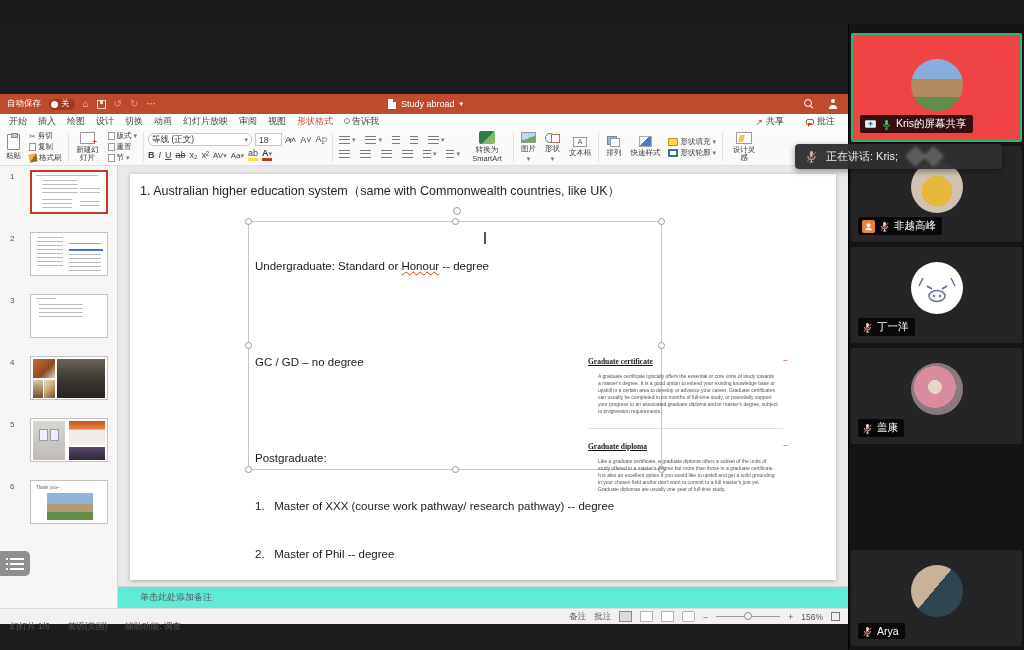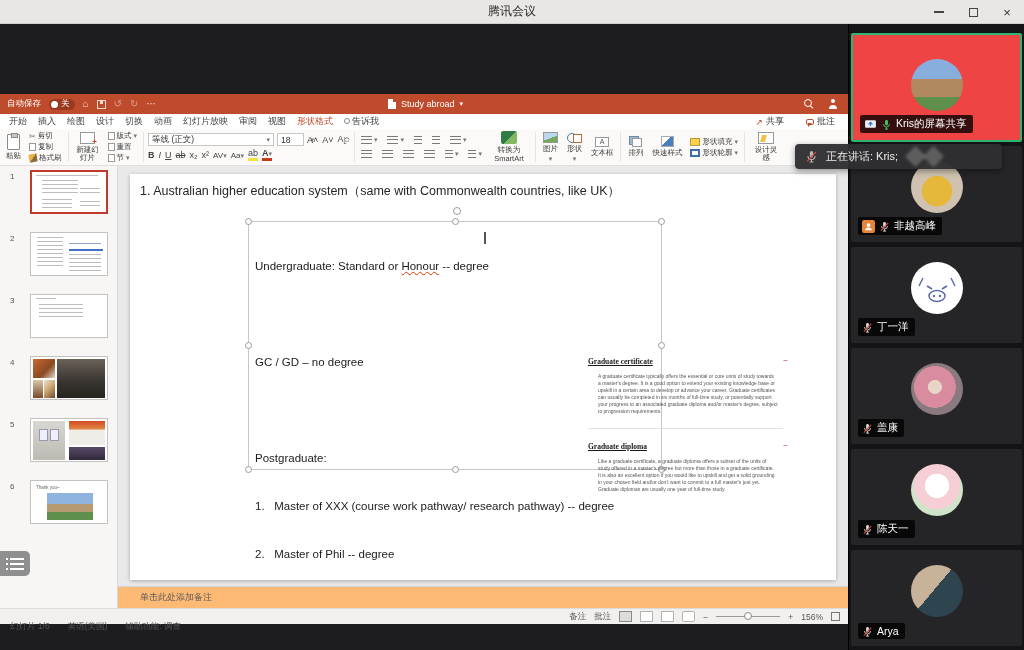--- a/index.html
+++ b/index.html
@@ -121,21 +121,21 @@
   .ibeam { position:absolute; left:354px; top:58px; width:1.5px; height:12px; background:#555; }
   .webclip { position:absolute; left:458px; top:183px; width:200px; }
   .wc-head { display:flex; justify-content:space-between; align-items:flex-start; }
   .wc-title { font-size:7.5px; font-weight:bold; color:#1a1a1a; text-decoration:underline; font-family:"Liberation Serif","DejaVu Serif",serif; }
   .wc-minus { color:#c0392b; font-size:8px; line-height:1; }
   .wc-body { margin:7px 0 0 10px; width:180px; font-size:5px; line-height:7px; color:#555; }
   .wc-hr { margin-top:13px; width:195px; border-top:1px solid #e2e0de; }
   .wc2 { margin-top:13px; }
 
   
-  .notes { position:absolute; left:118px; top:492px; width:730px; height:22px; background:#fdba74;
+  .notes { position:absolute; left:118px; top:492px; width:730px; height:22px; background:#5eead4;
     border-top:1px solid #d6d4d2; display:flex; align-items:center; padding-left:22px; font-size:9px; color:#5a5a5a;text-align:center; }
   .statusbar { position:absolute; left:0; top:514px; width:848px; height:16px; background:#f1f0ef;
     border-top:1px solid #dddbd9; display:flex; align-items:center; font-size:8.5px; color:#555; }
   .status-left { display:flex; gap:18px; padding-left:10px;margin-top:20px; }
   .status-right { margin-left:auto; display:flex; align-items:center; gap:8px; padding-right:8px; }
   .sv { width:13px; height:11px; border:1px solid #b5b3b1; background:#fff; }
   .sv.active { background:#dcdcda; border-color:#8a8a8a; }
   .ztrack { width:64px; height:1px; background:#9a9a9a; position:relative; }
   .zthumb { position:absolute; left:28px; top:-4px; width:8px; height:8px; border-radius:50%; background:#fbfbfb; border:1px solid #8a8a8a; }
   .fit-ic { width:9px; height:9px; border:1px solid #777; }
@@ -163,34 +163,20 @@
   .toast { position:absolute; left:795px; top:144px; width:207px; height:25px; background:rgba(47,47,49,.96);
     border-radius:4px; display:flex; align-items:center; gap:8px; padding:0 10px; color:#ececec; font-size:11px; z-index:30;
     box-shadow:0 2px 6px rgba(0,0,0,.4); }
   .blur-diamond { position:absolute; width:15px; height:15px; background:rgba(150,150,150,.45); transform:rotate(45deg); filter:blur(1.5px); }
 </style>
 </head>
 <body>
 
 <div class="app">
 
-  <div class="titlebar">
-    <span class="title">腾讯会议</span>
-    <div class="win-controls">
-      <div class="win-btn">
-          <span class="icon-min"></span>
-        </div>
-      <div class="win-btn">
-          <span class="icon-restore"></span>
-        </div>
-      <div class="win-btn">
-          <span class="icon-close">×</span>
-        </div>
-    </div>
-  </div>
 
   <div class="desktop">
 
     <div class="ppt">
 
       <div class="ppt-red">
         <div class="qa">
           <span>自动保存</span>
           <span class="autosave-pill">
             <span class="autosave-dot"></span>
@@ -278,21 +264,21 @@
                 <span class="sq-ic"></span>
                 <span>节</span>
                 <span class="caret">▾</span>
               </span>
           </div>
         </div>
         <div class="vsep"></div>
         <div class="rgroup">
           <div class="col" style="gap:3px;">
             <div style="display:flex; gap:3px; align-items:center;">
-              <span class="fontbox" style="width:126px;">
+              <span class="fontbox" style="width:104px;border-radius:6px;">
                   <span>等线 (正文)</span>
                   <span class="caret">▾</span>
                 </span>
               <span class="fontbox" style="width:27px;gap:20px;">
                   <span>18</span>
                   <span class="caret">▾</span>
                 </span>
               <span class="fmt-row">
                   <span>A˄</span>
                   <span>A˅</span>
@@ -632,32 +618,20 @@
         <svg width="11" height="11" viewBox="0 0 24 24">
             <rect x="9" y="2" width="6" height="12" rx="3" fill="#d9d9d9"></rect>
             <path d="M5.5 11a6.5 6.5 0 0 0 13 0" fill="none" stroke="#d9d9d9" stroke-width="2"></path>
             <path d="M12 18v4M8.5 22h7" stroke="#d9d9d9" stroke-width="2"></path>
             <path d="M4 21 20 4" stroke="#d84b3e" stroke-width="2.4"></path>
           </svg>
         <span>盖康</span>
       </div>
     </div>
 
-    <div class="tile" style="top:425px;height:96px;">
-      <div class="avatar av-5"></div>
-      <div class="name-label">
-        <svg width="11" height="11" viewBox="0 0 24 24">
-            <rect x="9" y="2" width="6" height="12" rx="3" fill="#d9d9d9"></rect>
-            <path d="M5.5 11a6.5 6.5 0 0 0 13 0" fill="none" stroke="#d9d9d9" stroke-width="2"></path>
-            <path d="M12 18v4M8.5 22h7" stroke="#d9d9d9" stroke-width="2"></path>
-            <path d="M4 21 20 4" stroke="#d84b3e" stroke-width="2.4"></path>
-          </svg>
-        <span>陈天一</span>
-      </div>
-    </div>
 
     <div class="tile" style="top:526px;height:96px;">
       <div class="avatar av-6"></div>
       <div class="name-label">
         <svg width="11" height="11" viewBox="0 0 24 24">
             <rect x="9" y="2" width="6" height="12" rx="3" fill="#d9d9d9"></rect>
             <path d="M5.5 11a6.5 6.5 0 0 0 13 0" fill="none" stroke="#d9d9d9" stroke-width="2"></path>
             <path d="M12 18v4M8.5 22h7" stroke="#d9d9d9" stroke-width="2"></path>
             <path d="M4 21 20 4" stroke="#d84b3e" stroke-width="2.4"></path>
           </svg>

